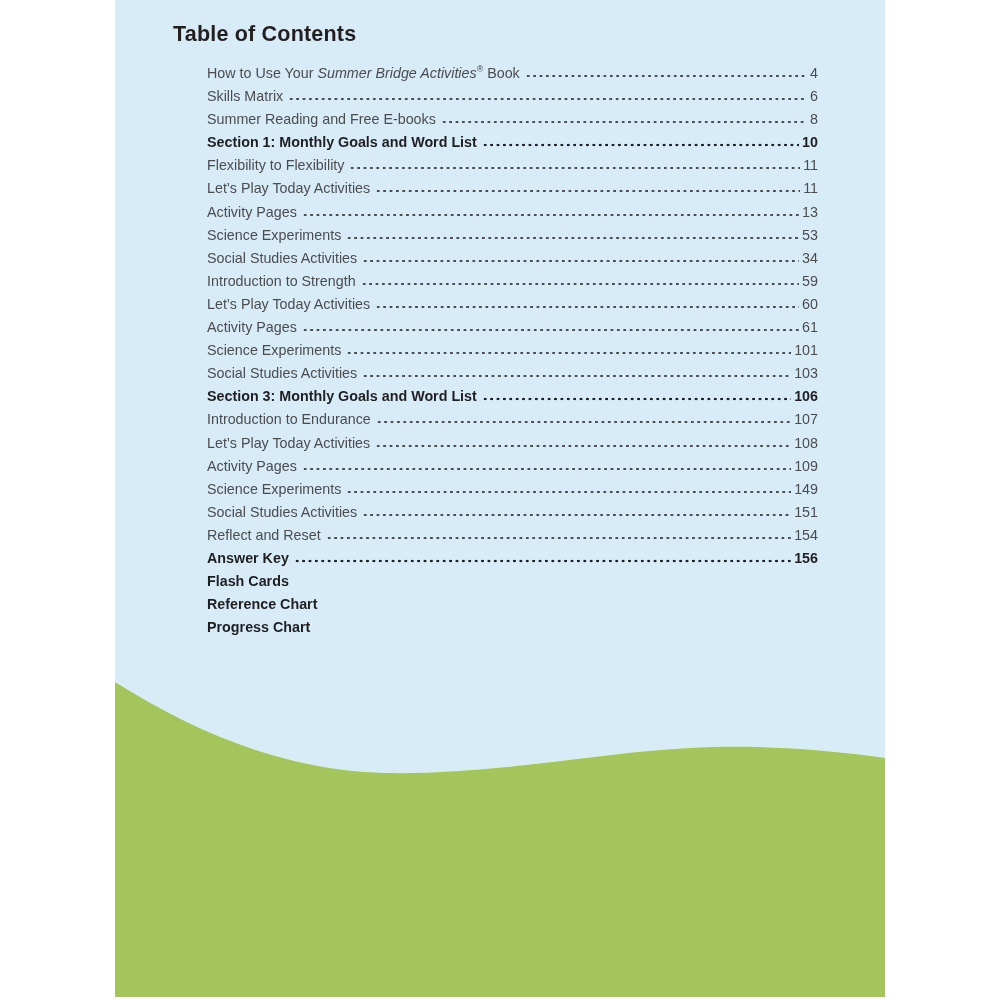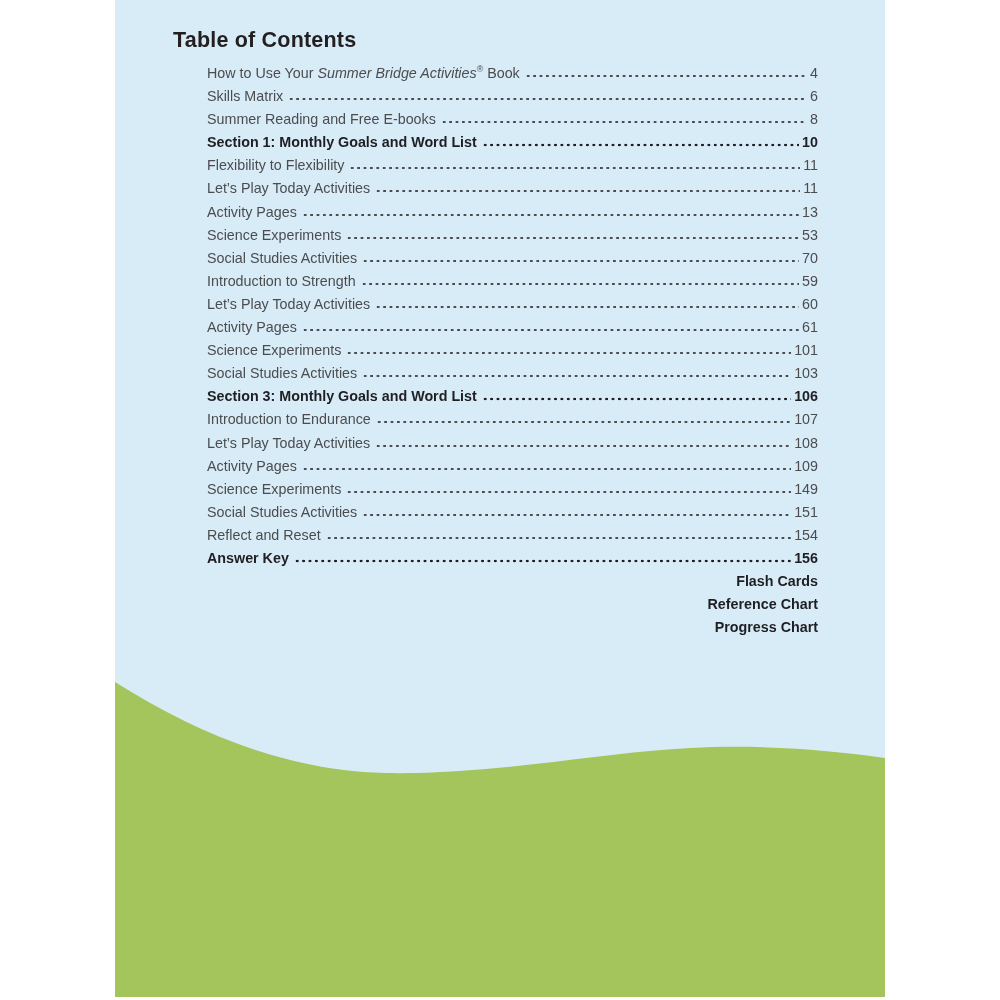--- a/index.html
+++ b/index.html
@@ -12,21 +12,21 @@
   }
   .book-page{
     position:absolute;
     left:115px; top:0;
     width:770px; height:997px;
     background:var(--page-bg,#d8ecf8);
     overflow:hidden;
   }
   .toc-title{
     position:absolute;
-    left:58px; top:28px;
+    left:58px; top:22px;
     margin:0;
     font-size:21.5px;
     font-weight:bold;
     letter-spacing:.2px;
     color:var(--title-color,#231f20);
   }
   .toc-list{
     position:absolute;
     left:92px; top:62px; right:67px;
   }
@@ -34,21 +34,20 @@
     display:flex;
     align-items:baseline;
     height:23.1px;
     line-height:23.1px;
     font-size:14.3px;
     color:var(--text-color,#4b4c4e);
   }
   .toc-row.bold{
     font-weight:bold;
     color:var(--bold-color,#1f1e21);
-    justify-content:flex-end;
   }
   .toc-label{white-space:pre;}
   .toc-label i{font-style:italic;}
   .reg-mark{
     font-size:.62em;
     vertical-align:super;
     line-height:0;
   }
   .leader{
     flex:1 1 auto;
@@ -113,21 +112,21 @@
         <span class="toc-page">13</span>
       </div>
       <div class="toc-row">
         <span class="toc-label">Science Experiments</span>
         <span class="leader"></span>
         <span class="toc-page">53</span>
       </div>
       <div class="toc-row">
         <span class="toc-label">Social Studies Activities</span>
         <span class="leader"></span>
-        <span class="toc-page">70</span>
+        <span class="toc-page">34</span>
       </div>
       <div class="toc-row">
         <span class="toc-label">Introduction to Strength</span>
         <span class="leader"></span>
         <span class="toc-page">59</span>
       </div>
       <div class="toc-row">
         <span class="toc-label">Let’s Play Today Activities</span>
         <span class="leader"></span>
         <span class="toc-page">60</span>

